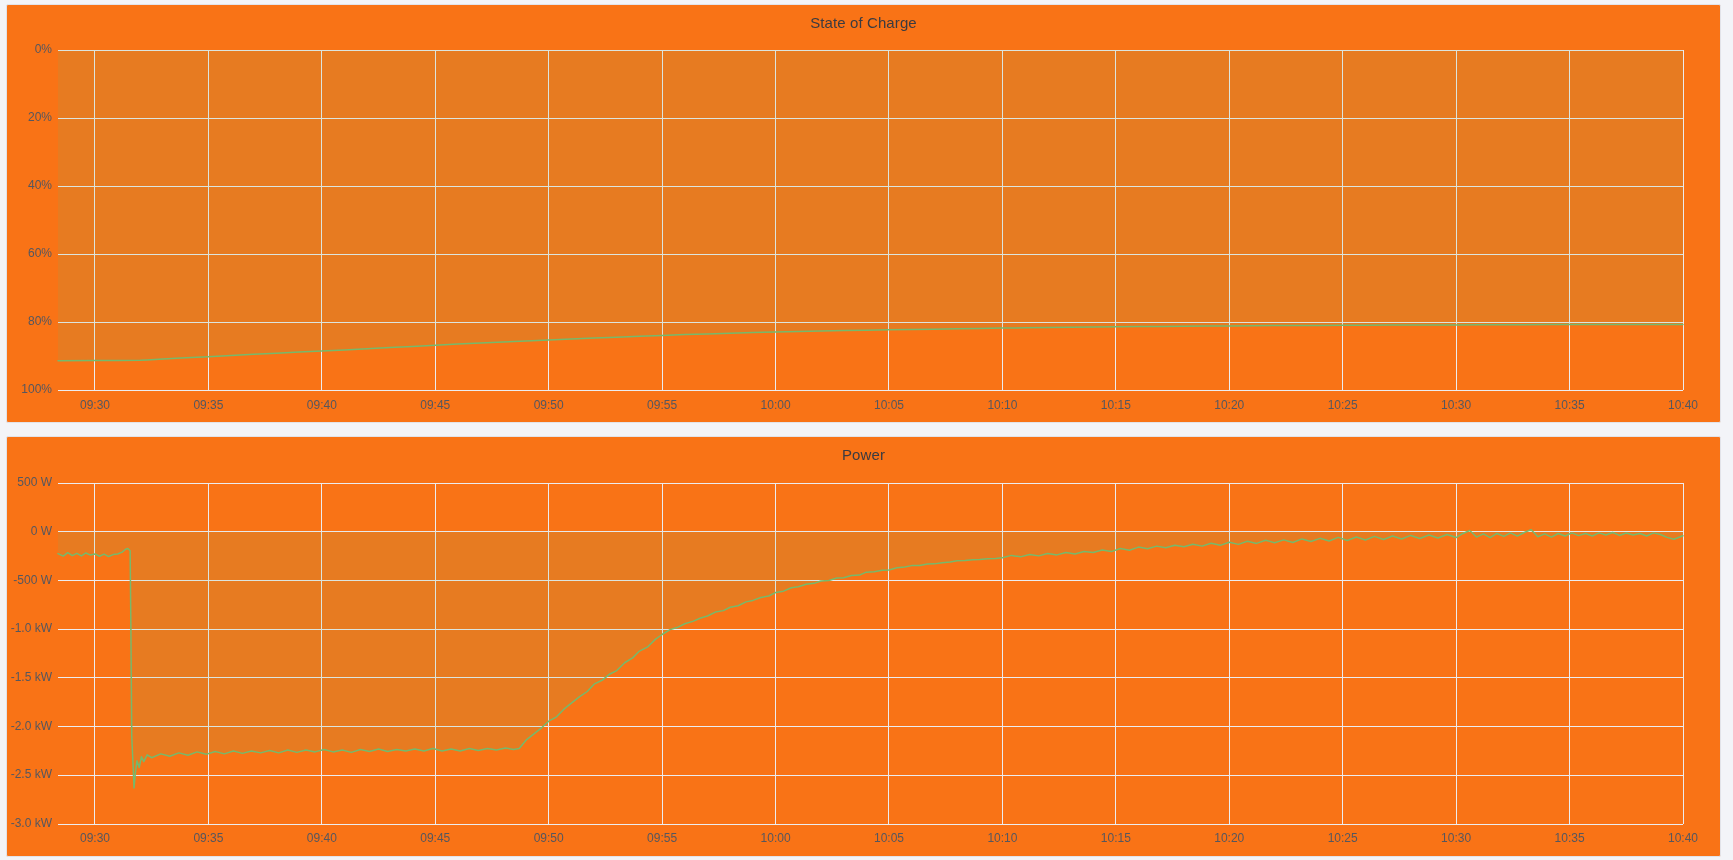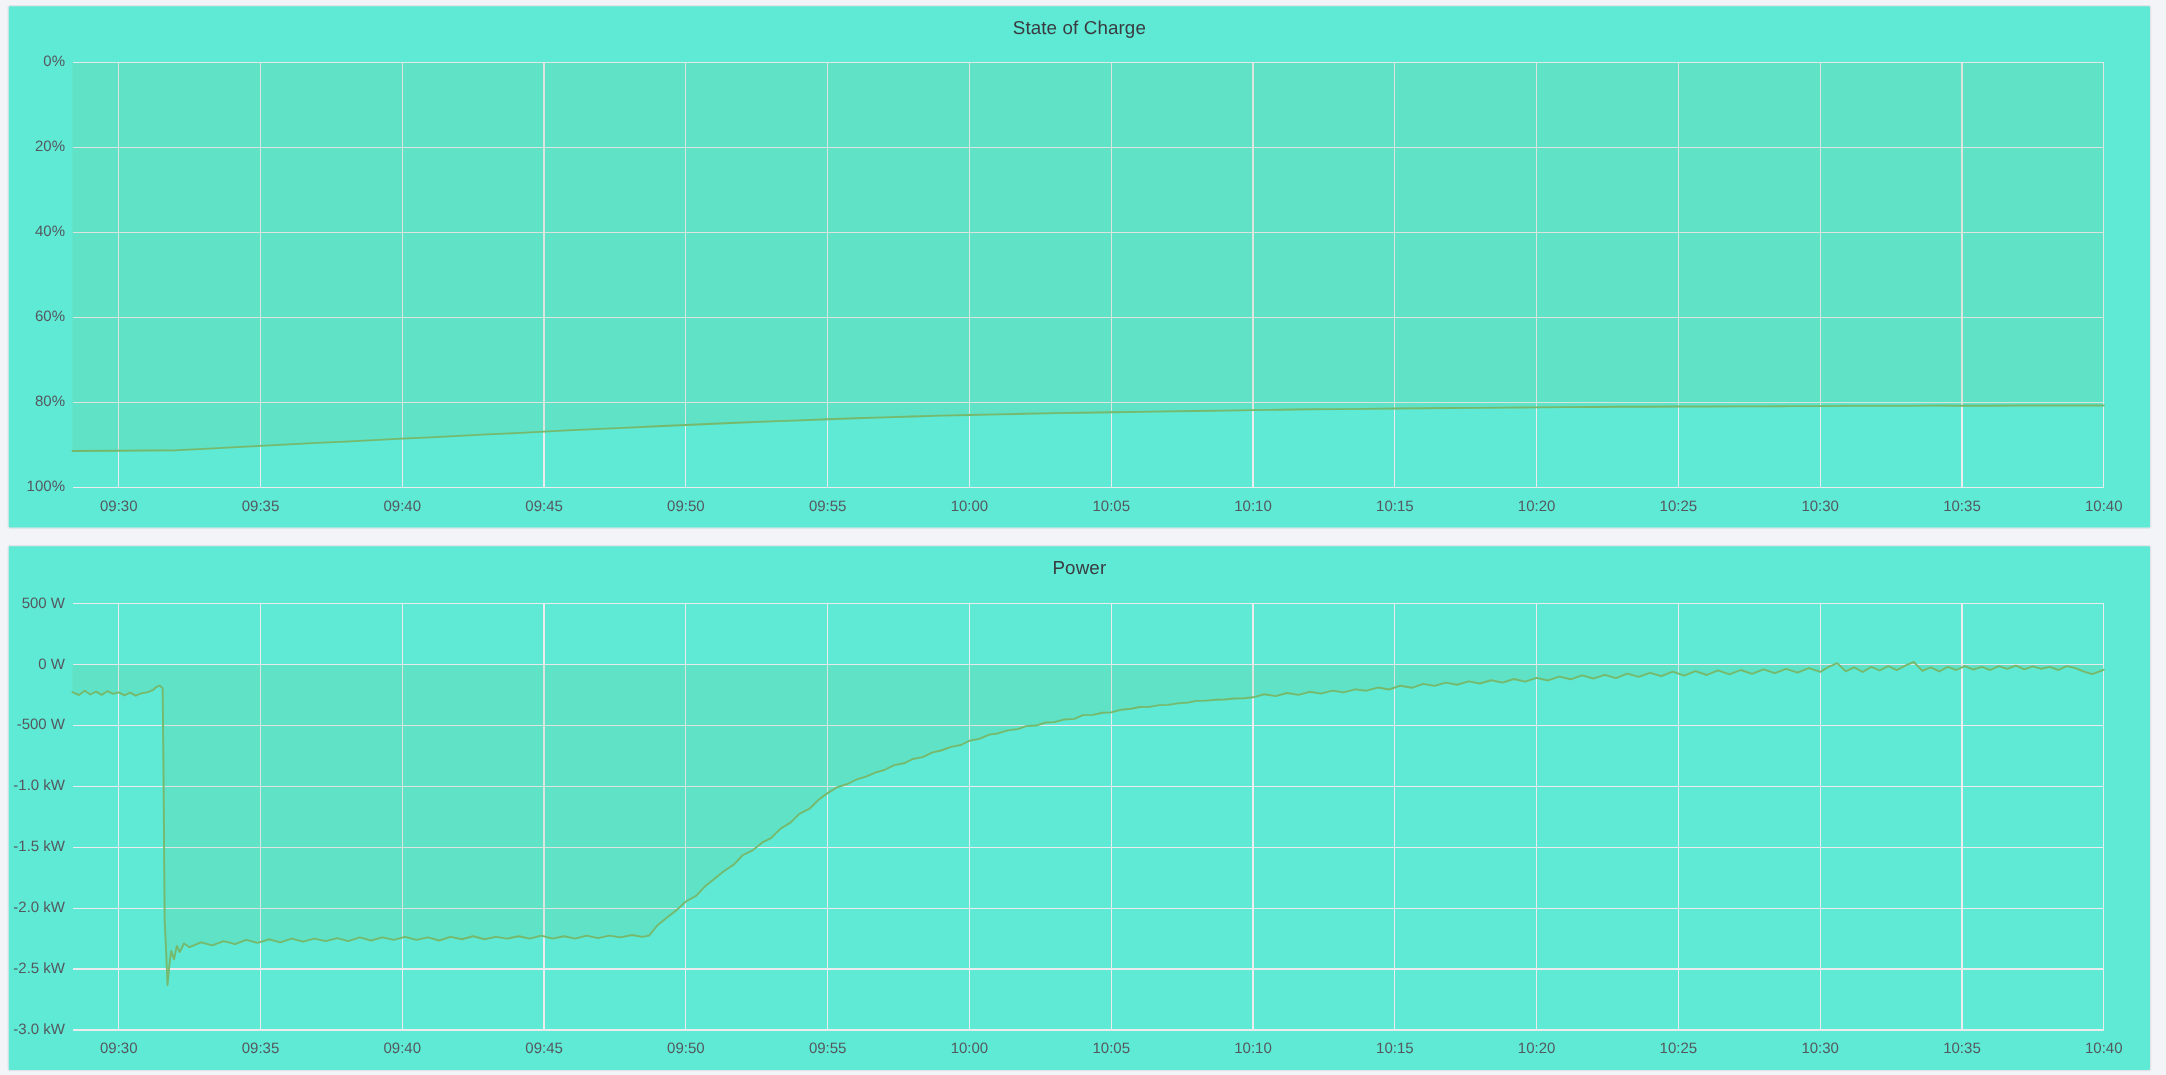--- a/index.html
+++ b/index.html
@@ -9,21 +9,21 @@
     width: 1733px;
     height: 860px;
     font-family: "Liberation Sans", sans-serif;
     overflow: hidden;
   }
   .dashboard { position: relative; width: 1733px; height: 860px; }
   .panel {
     position: absolute;
     left: 6px;
     width: 1715px;
-    background: #5eead4;
+    background: #f97316;
     border: 1px solid #e2e3e9;
     border-radius: 2px;
     box-sizing: border-box;
   }
   .panel-0 { top: 4px;   height: 419px; }
   .panel-1 { top: 436px; height: 421px; }
   .panel-header {
     height: 34px;
     display: flex;
     align-items: center;

